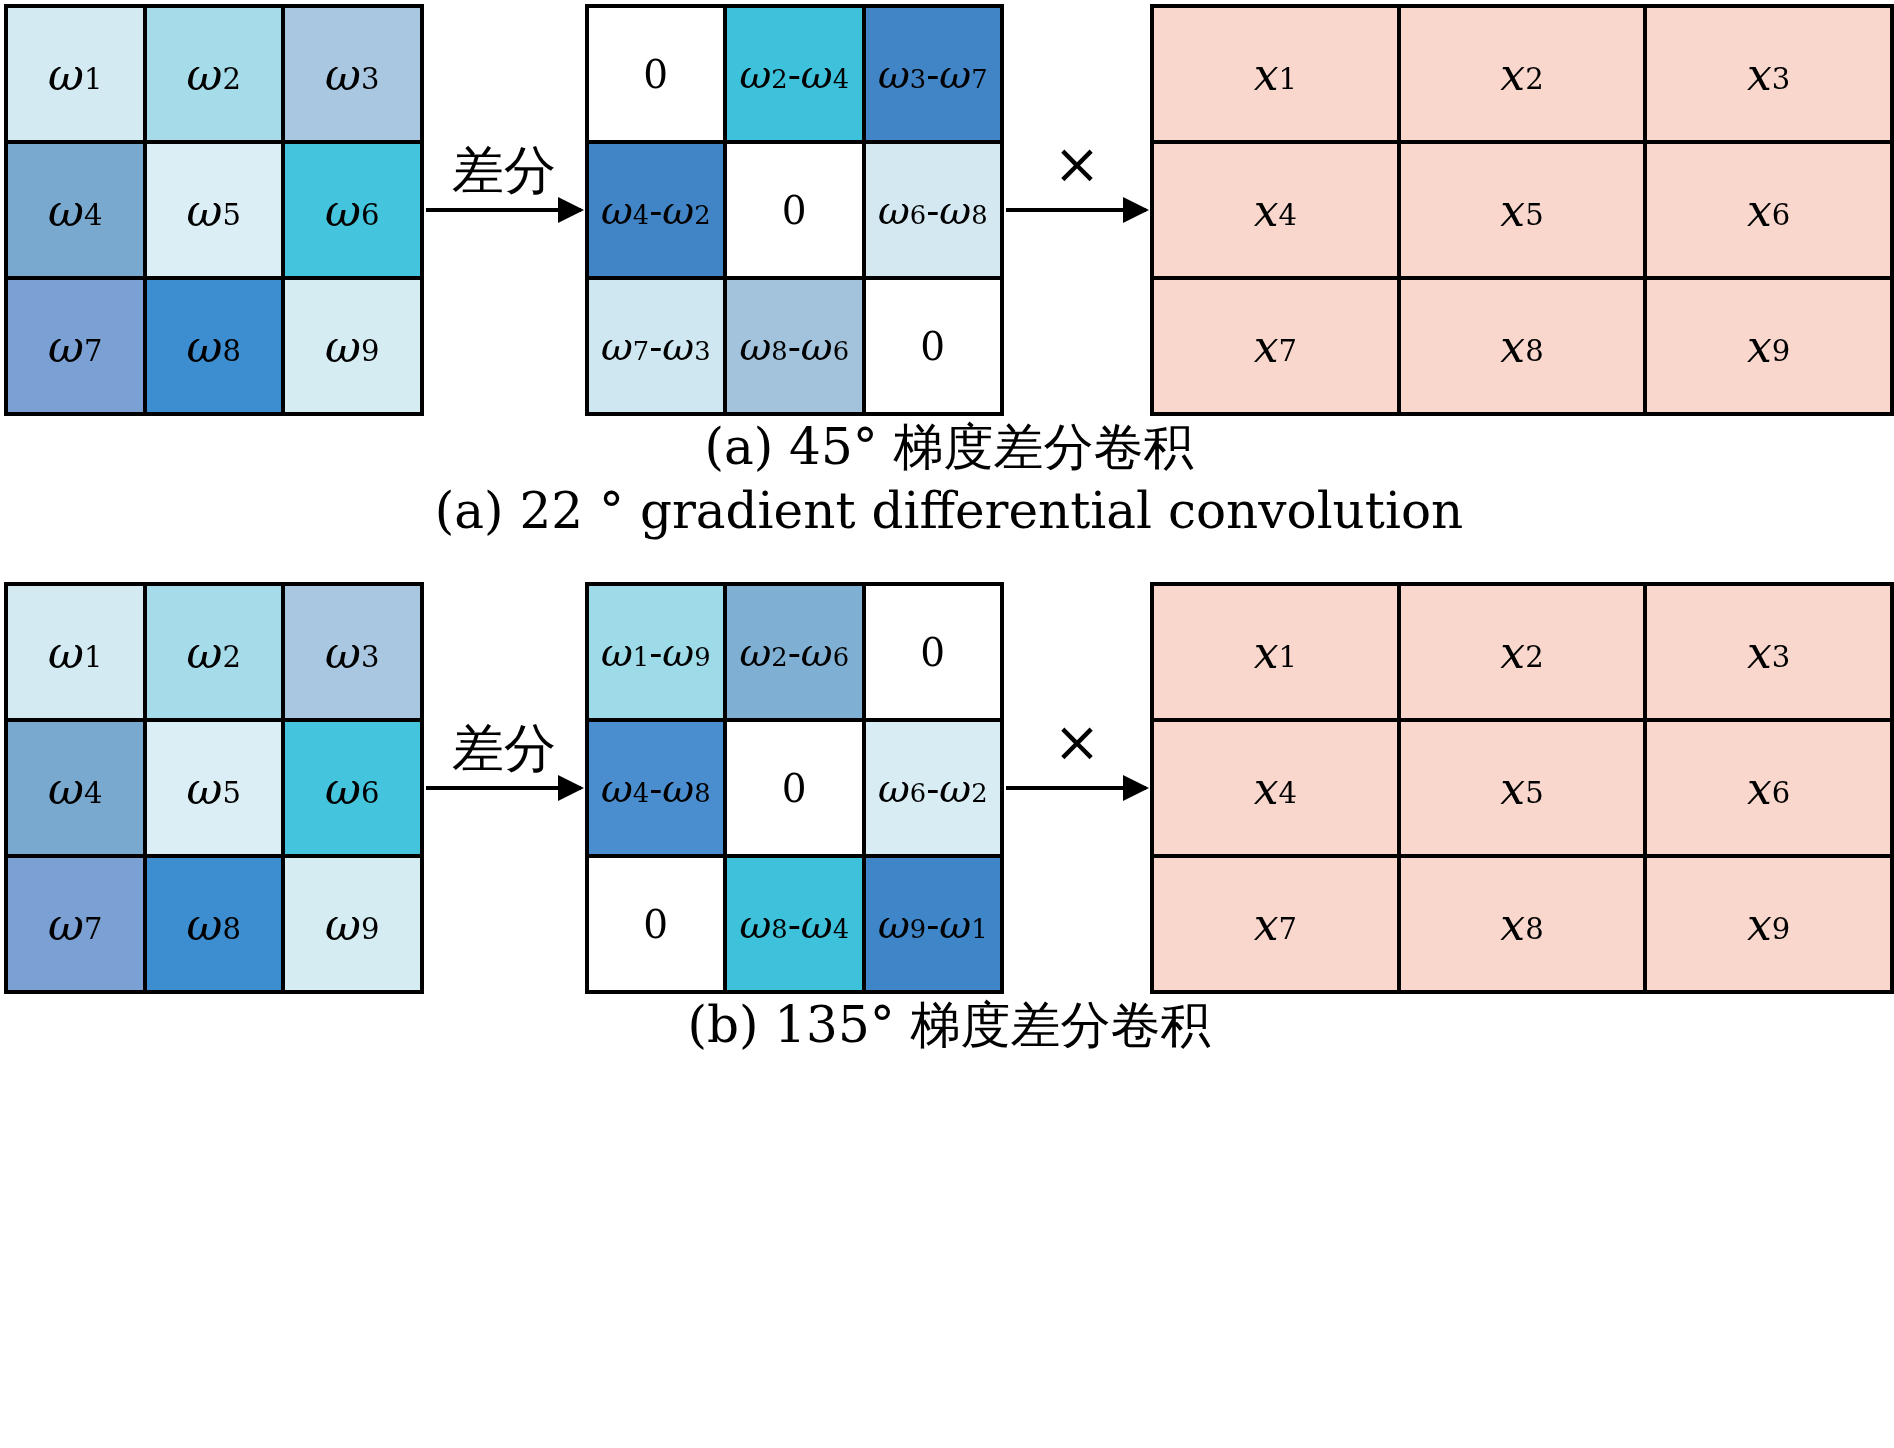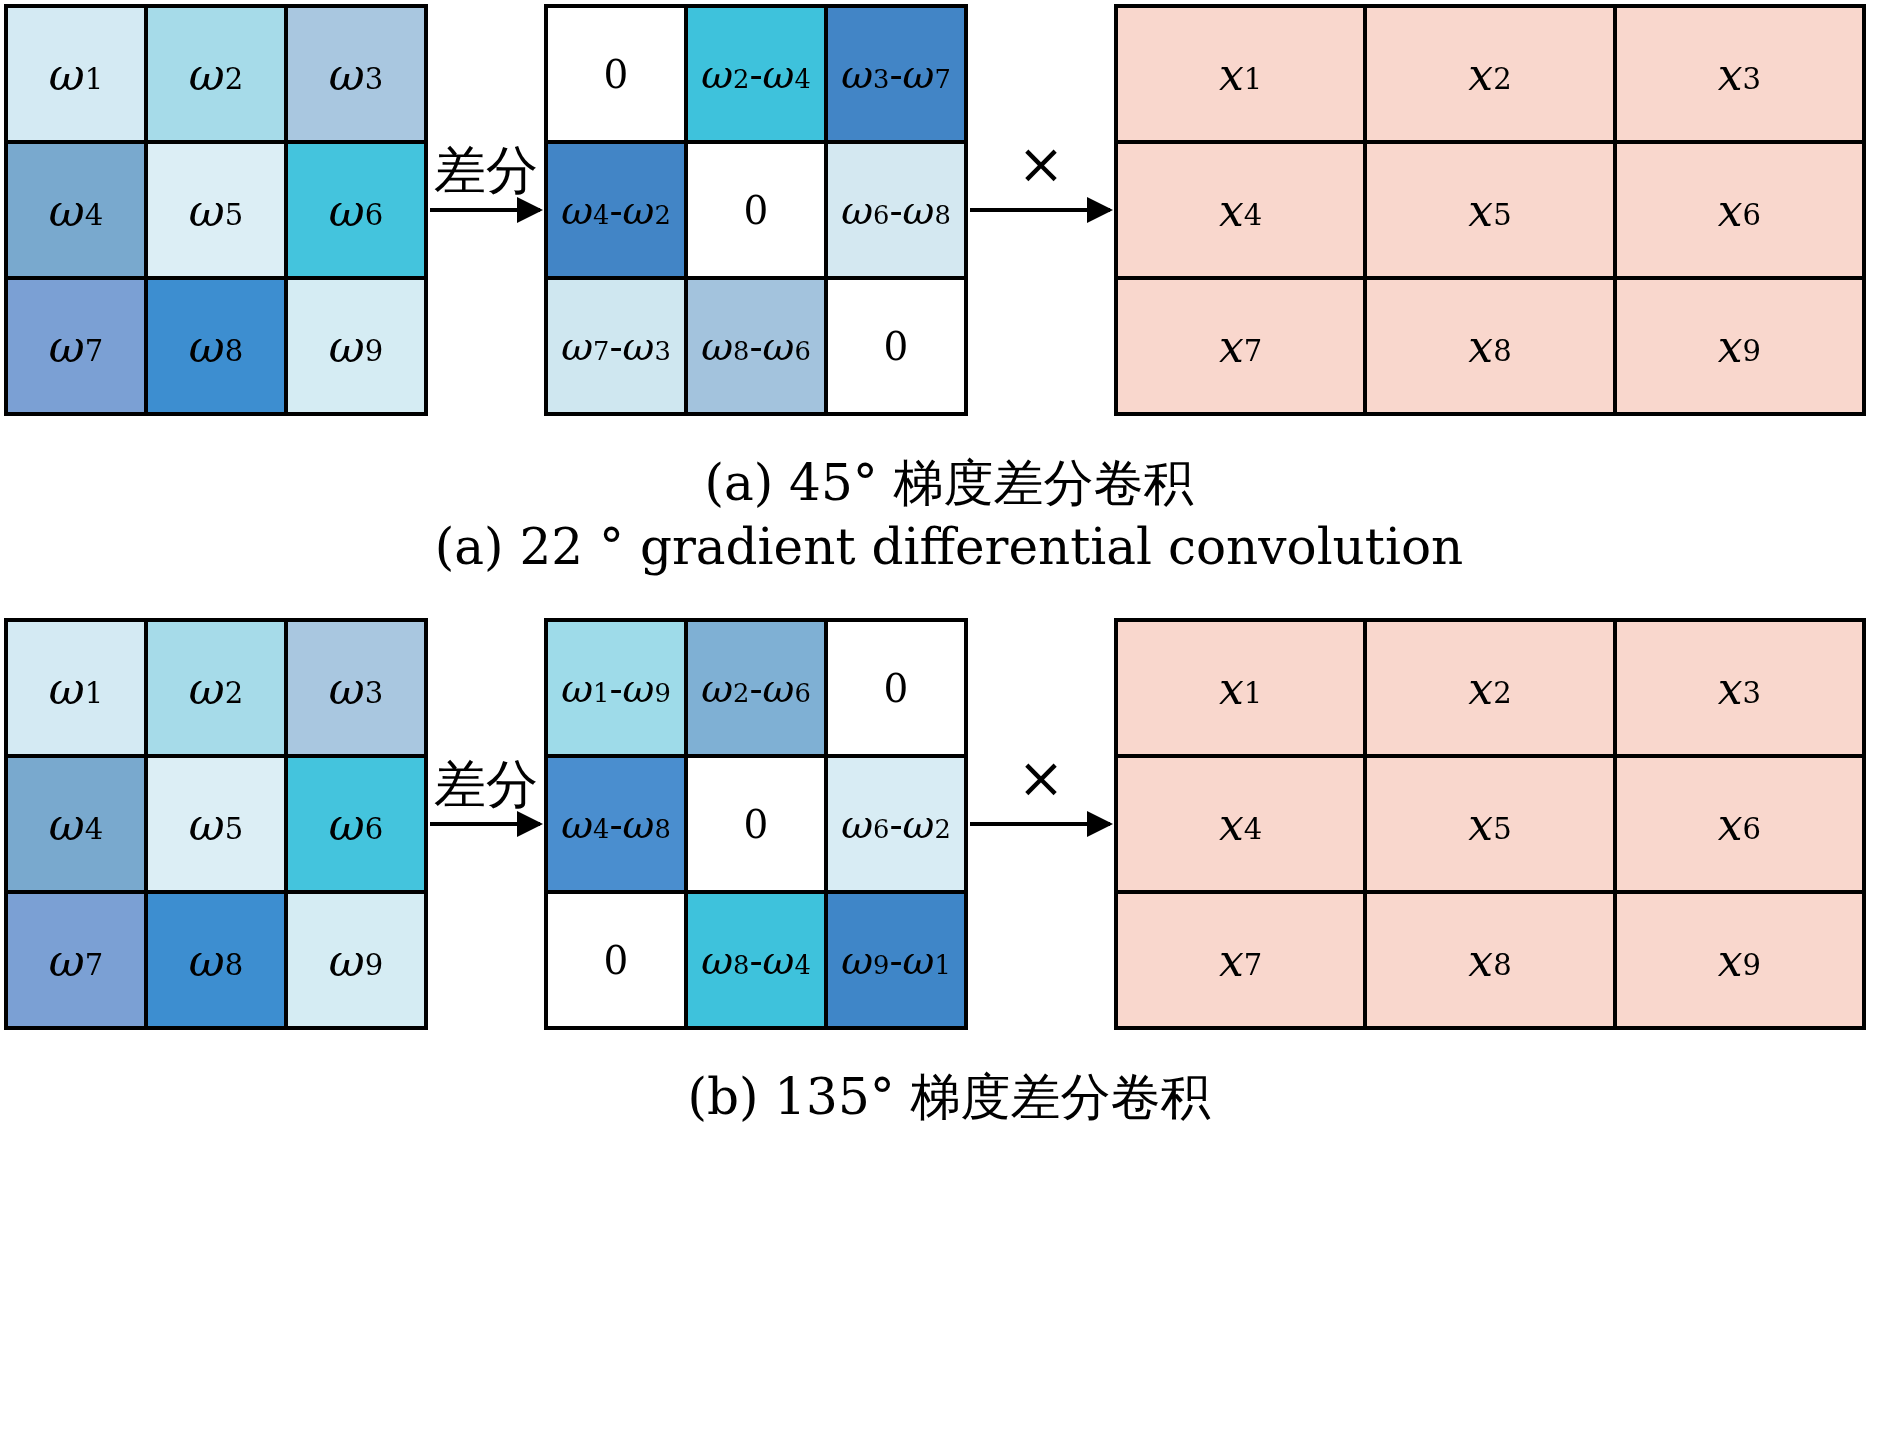--- a/index.html
+++ b/index.html
@@ -45,21 +45,21 @@
   .cell .up { font-style:normal; }
   .cell .it { font-style:italic; }
   .cell sub { font-size:0.66em; font-style:normal; line-height:0; transform:translateY(0.18em); display:inline-block; }
 
   
   .connector {
     position:relative;
     flex:0 0 auto;
     height:100%;
   }
-  .connector.c1 { width:116px; }
+  .connector.c1 { width:161px; }
   .connector.c2 { width:146px; }
   .conn-label {
     position:absolute;
     bottom:calc(50% + 14px);
     left:0; width:100%;
     text-align:center;
     font-size:52px;
     line-height:1;
   }
   .conn-label.times { font-size:56px; bottom:calc(50% + 18px); }
@@ -82,21 +82,21 @@
     border-top:13px solid transparent;
     border-bottom:13px solid transparent;
   }
 
   
   .caption {
     text-align:center;
     font-size:50px;
     line-height:62px;
   }
-  .caption.zh { margin-top:36px; }
+  .caption.zh { }
   .caption.en { margin-top:2px; }
 </style>
 </head>
 <body>
 
 <div class="stage">
 
   <div class="panel">
     <div class="row">
       <div class="grid small">

